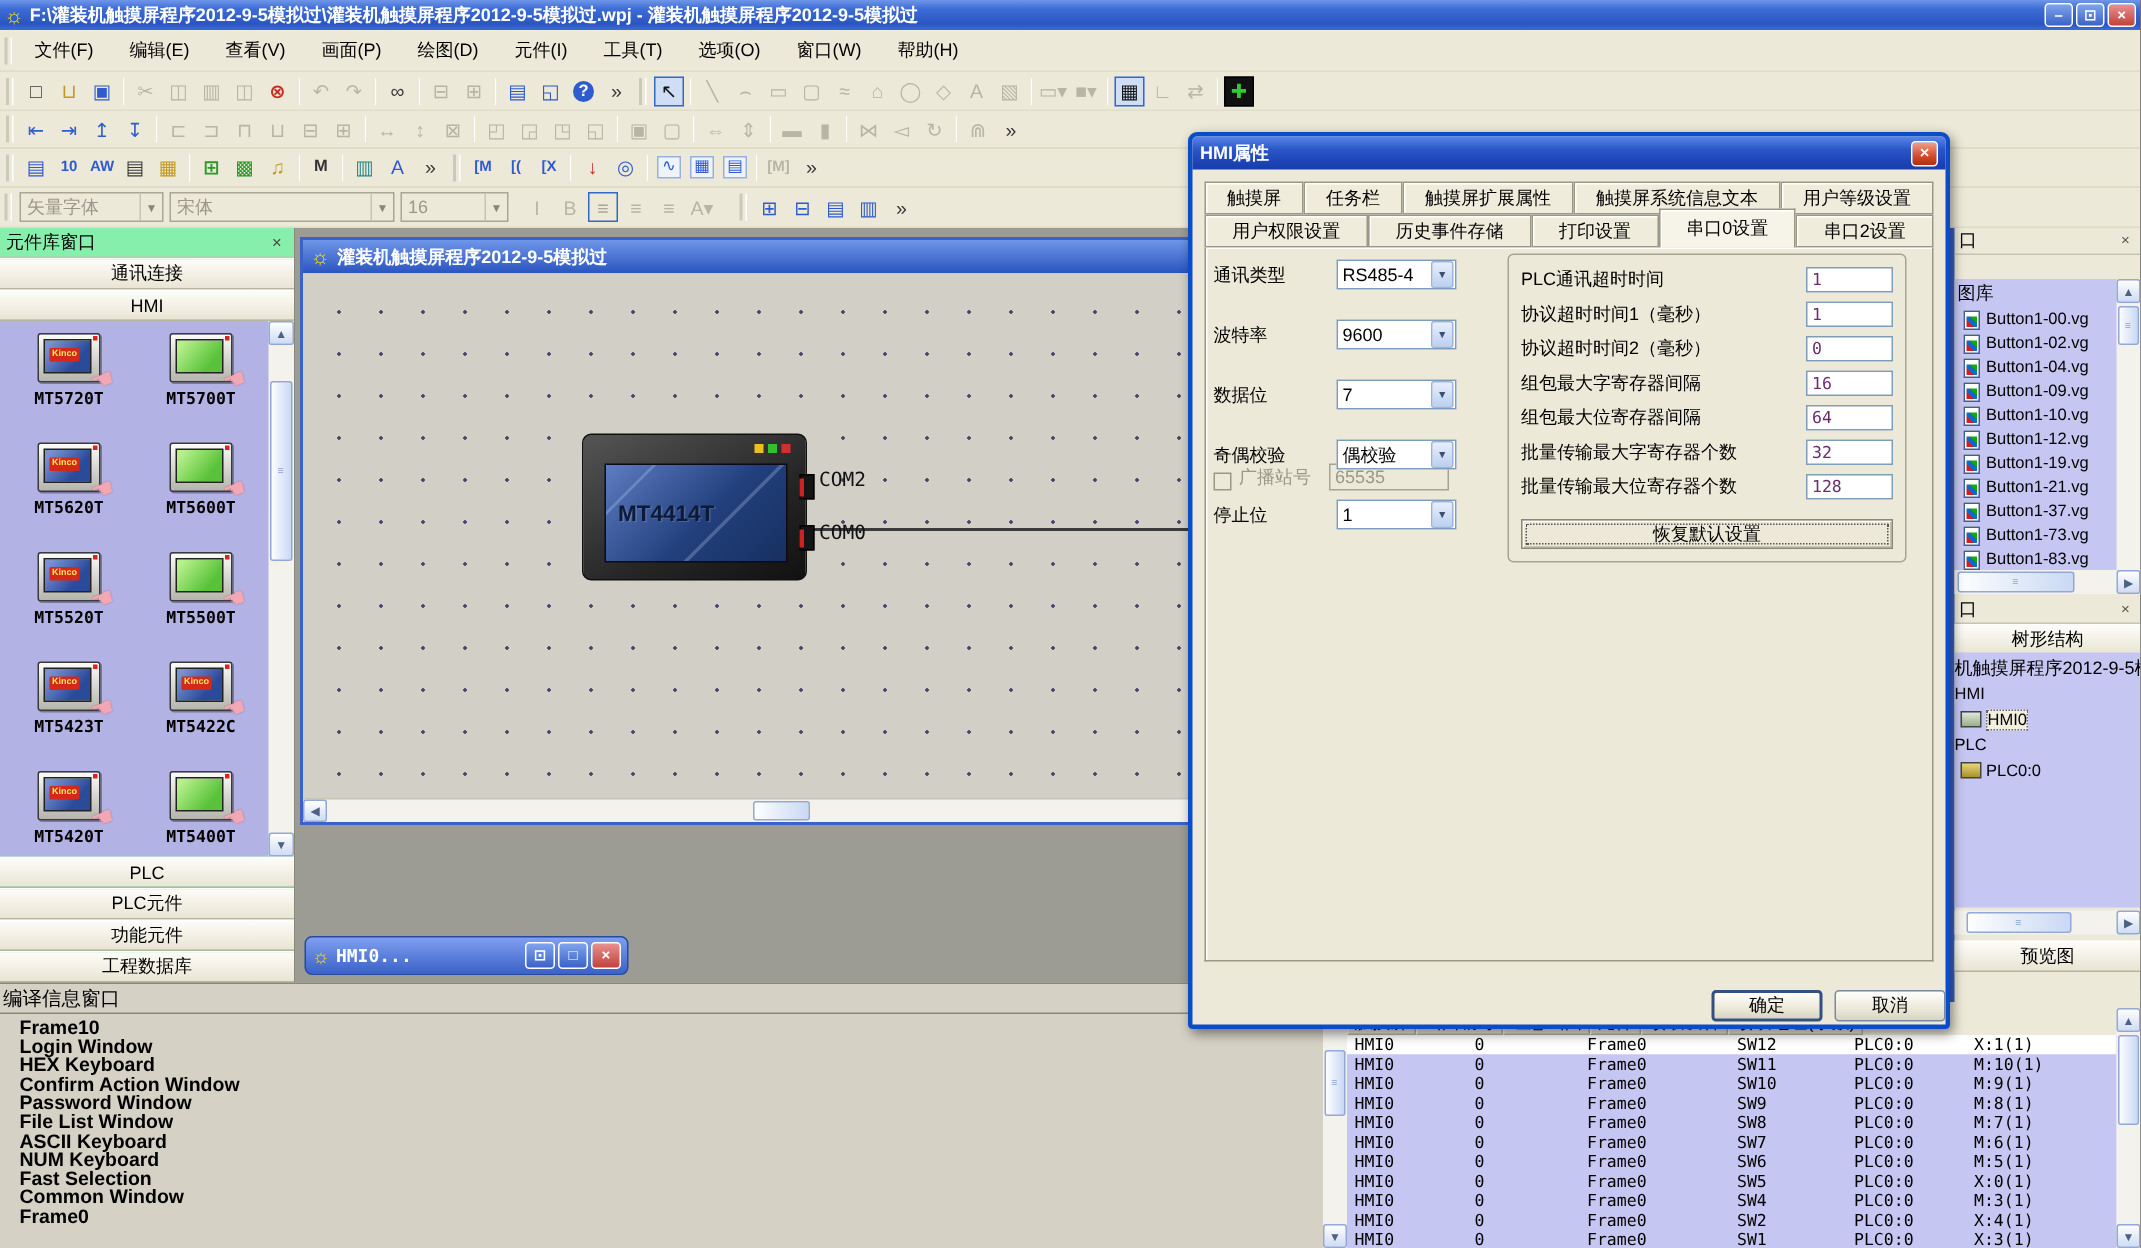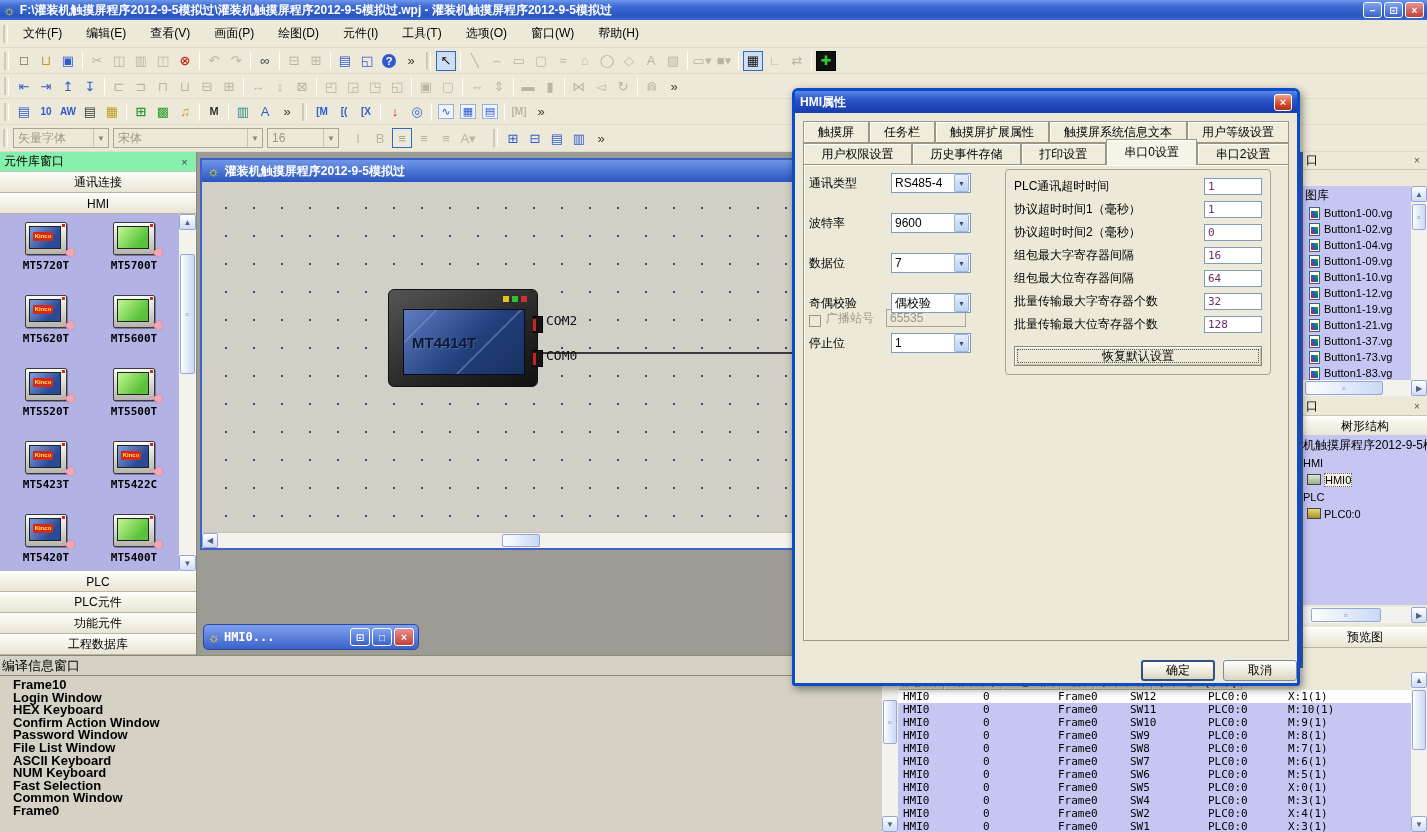--- a/index.html
+++ b/index.html
@@ -75,21 +75,21 @@
   #compilewin .hdr{height:20px;border-bottom:1px solid #8a8878;display:flex;align-items:center;padding:0 2px;font-size:13px;}
   #compilelines{padding:3px 0 0 13px;font-family:"DejaVu Sans Mono",monospace;font-size:13px;line-height:12.6px;font-weight:bold;}
   
   #tablewin{left:882px;top:660px;width:545px;height:172px;background:#ece9d8;}
   #tablehead{position:absolute;left:16px;top:12px;right:16px;height:18px;display:flex;background:#ece9d8;}
   .th{border-right:1px solid #b8b4a2;border-left:1px solid #fff;border-bottom:1px solid #b8b4a2;padding:1px 4px;font-size:12px;white-space:nowrap;overflow:hidden;}
   #tablebody{position:absolute;left:16px;top:30px;right:16px;bottom:0;background:#c6c6f2;overflow:hidden;}
   .trow{display:flex;height:13px;background:#c6c6f2;}
   .trow:first-child{background:#fff;}
   .td{padding:0 5px;font-family:"DejaVu Sans Mono",monospace;font-size:11px;line-height:13px;white-space:nowrap;overflow:hidden;}
-  .c0{width:80px;}.c1{width:75px;}.c2{width:72px;}.c3{width:78px;}.c4{width:80px;}.c5{flex:1;}
+  .c0{width:80px;}.c1{width:75px;}.c2{width:72px;}.c3{width:78px;margin-left:28px;}.c4{width:80px;}.c5{flex:1;}
   
   #canvaswin{left:200px;top:158px;width:1096px;height:392px;border:2px solid #3b62c8;background:#d2cfc7;z-index:5;}
   #canvaswin .ctitle{height:22px;background:linear-gradient(#6f96e8,#2a55c0);display:flex;align-items:center;color:#fff;font-weight:bold;padding:0 5px;font-size:12px;}
   #canvaswin .ctitle .gear{color:#ffe000;margin-right:5px;font-size:14px;}
   #canvasbody{position:absolute;left:0;top:22px;right:0;bottom:16px;background-color:#d2cfc7;background-image:radial-gradient(#46466e 1px,transparent 1.4px);background-size:28px 28px;background-position:10px 12px;overflow:hidden;}
   #hscroll{position:absolute;left:0;bottom:0;right:0;height:16px;background:#f3f2ec;border-top:1px solid #c8c4b2;}
   
   #device{position:absolute;left:186px;top:107px;width:150px;height:98px;background:linear-gradient(150deg,#555 0%,#262626 60%,#111 100%);border-radius:6px;border:1px solid #111;}
   #device .screen{position:absolute;left:14px;top:19px;width:122px;height:66px;background:linear-gradient(135deg,#5e7cc0 0%,#23407e 55%,#16305f 100%);border:1px solid #0a0a1a;display:flex;align-items:center;}
   #device .screen::after{content:"";position:absolute;inset:0;background:repeating-linear-gradient(135deg,transparent 0 22px,rgba(200,220,255,.25) 22px 24px,transparent 24px 60px);}

